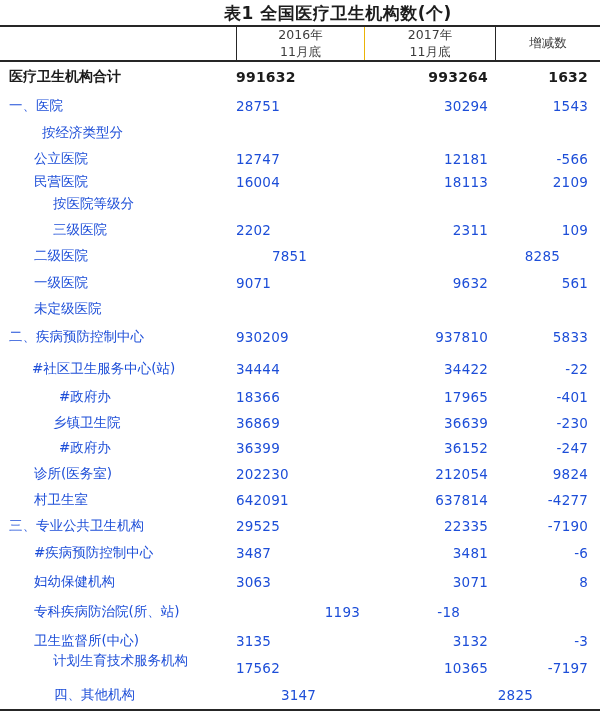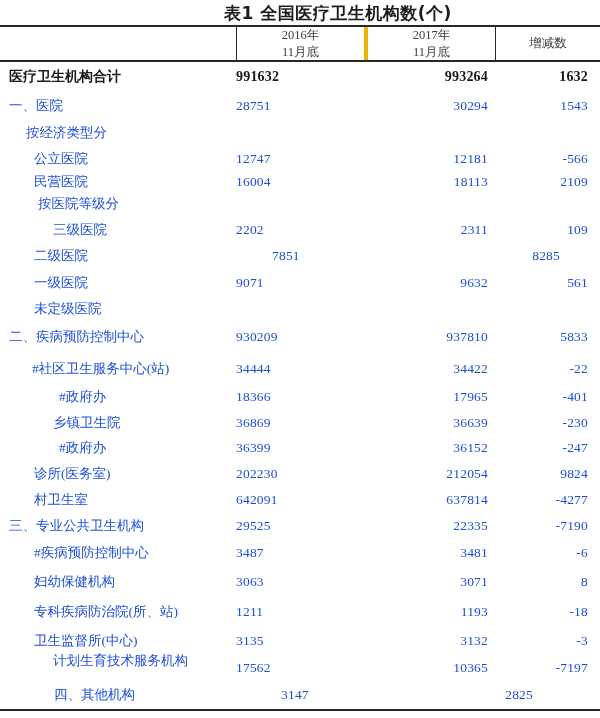--- a/index.html
+++ b/index.html
@@ -12,56 +12,56 @@
 
   
   .title{
     height:23px;margin-top:2px;line-height:23px;
     text-align:center;position:relative;left:38px;
     font-size:17px;font-weight:700;color:#1c1c1c;letter-spacing:0.5px;
     white-space:nowrap;
   }
 
   
-  .table{width:600px;font-family:Liberation Serif, serif;}
+  .table{width:600px;}
   .thead{
     display:flex;box-sizing:border-box;height:37px;
     border-top:2px solid #262626;border-bottom:2px solid #262626;
   }
   .thead .hcell{
     box-sizing:border-box;display:flex;flex-direction:column;
     align-items:center;justify-content:center;
     font-size:12.5px;line-height:1.3;color:#3c3c3c;
   }
   .hcell.hlabel{width:236px;}
   .hcell.h2016{width:128px;border-left:1px solid #262626;}
-  .hcell.h2017{width:131px;border-left:4px solid #eab308;}
+  .hcell.h2017{width:131px;border-left:1px solid #eab308;}
   .hcell.hdiff{width:105px;border-left:1px solid #262626;justify-content:center;}
 
   
   .tbody{border-bottom:2px solid #262626;}
   .row{
     display:flex;align-items:center;height:26px;
     font-size:13.5px;color:#1d4ed8;
   }
   .row .cell{box-sizing:border-box;}
   .row .label{flex:0 0 236px;white-space:nowrap;overflow:hidden;}
   .row .num{white-space:nowrap;font-size:13.5px;letter-spacing:0.2px;}
   .row .c2016{flex:0 0 128px;padding-right:6px;}
   .row .c2017{flex:0 0 131px;text-align:right;padding-right:7px;}
   .row .cdiff{flex:0 0 105px;text-align:right;padding-right:12px;}
 
   .row.bold{font-weight:700;color:#1b1b1b;font-size:14px;}
   .row.bold .num{font-size:14px;}
 
   
   .ind0 .label{padding-left:9px;}
-  .ind1 .label{padding-left:26px;}
+  .ind1 .label{padding-left:26px;margin-left:16px;}
   .ind2 .label{padding-left:34px;}
-  .ind3 .label{padding-left:38px;}
+  .ind3 .label{padding-left:38px;margin-left:15px;}
   .ind4 .label{padding-left:32px;}
   .ind5 .label{padding-left:53px;}
   .ind6 .label{padding-left:59px;}
 
   
   .row.voffset .label{transform:translateY(-7px);}
 
   
   .tbody .row:nth-child(1){height:30px;}
   .tbody .row:nth-child(2){height:28px;}
@@ -228,21 +228,20 @@
           <div class="cell num cdiff">-6</div>
         </div>
         <div class="row ind2">
           <div class="cell label">妇幼保健机构</div>
           <div class="cell num c2016">3063</div>
           <div class="cell num c2017">3071</div>
           <div class="cell num cdiff">8</div>
         </div>
         <div class="row ind2">
           <div class="cell label">专科疾病防治院(所、站)</div>
-          <div class="cell num c2016">1211</div>
           <div class="cell num c2017">1193</div>
           <div class="cell num cdiff">-18</div>
         </div>
         <div class="row ind2">
           <div class="cell label">卫生监督所(中心)</div>
           <div class="cell num c2016">3135</div>
           <div class="cell num c2017">3132</div>
           <div class="cell num cdiff">-3</div>
         </div>
         <div class="row ind5 voffset">

